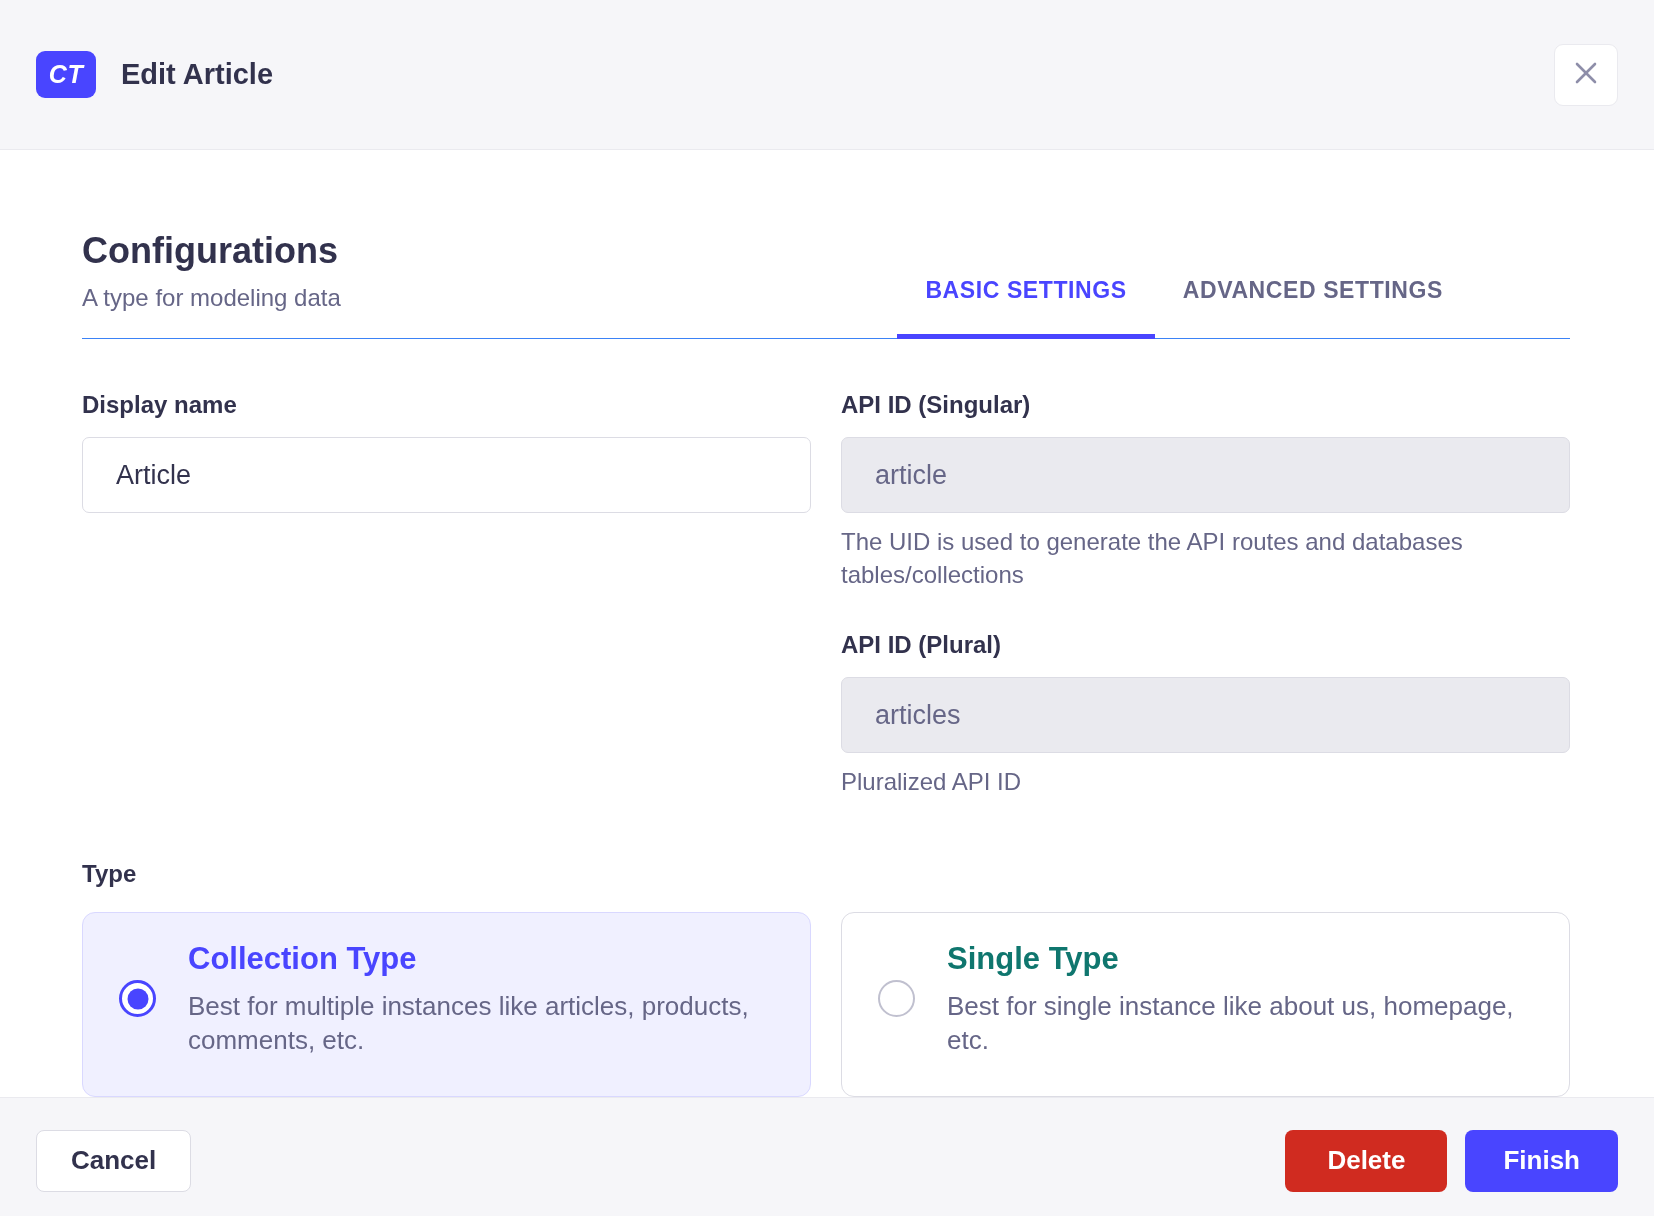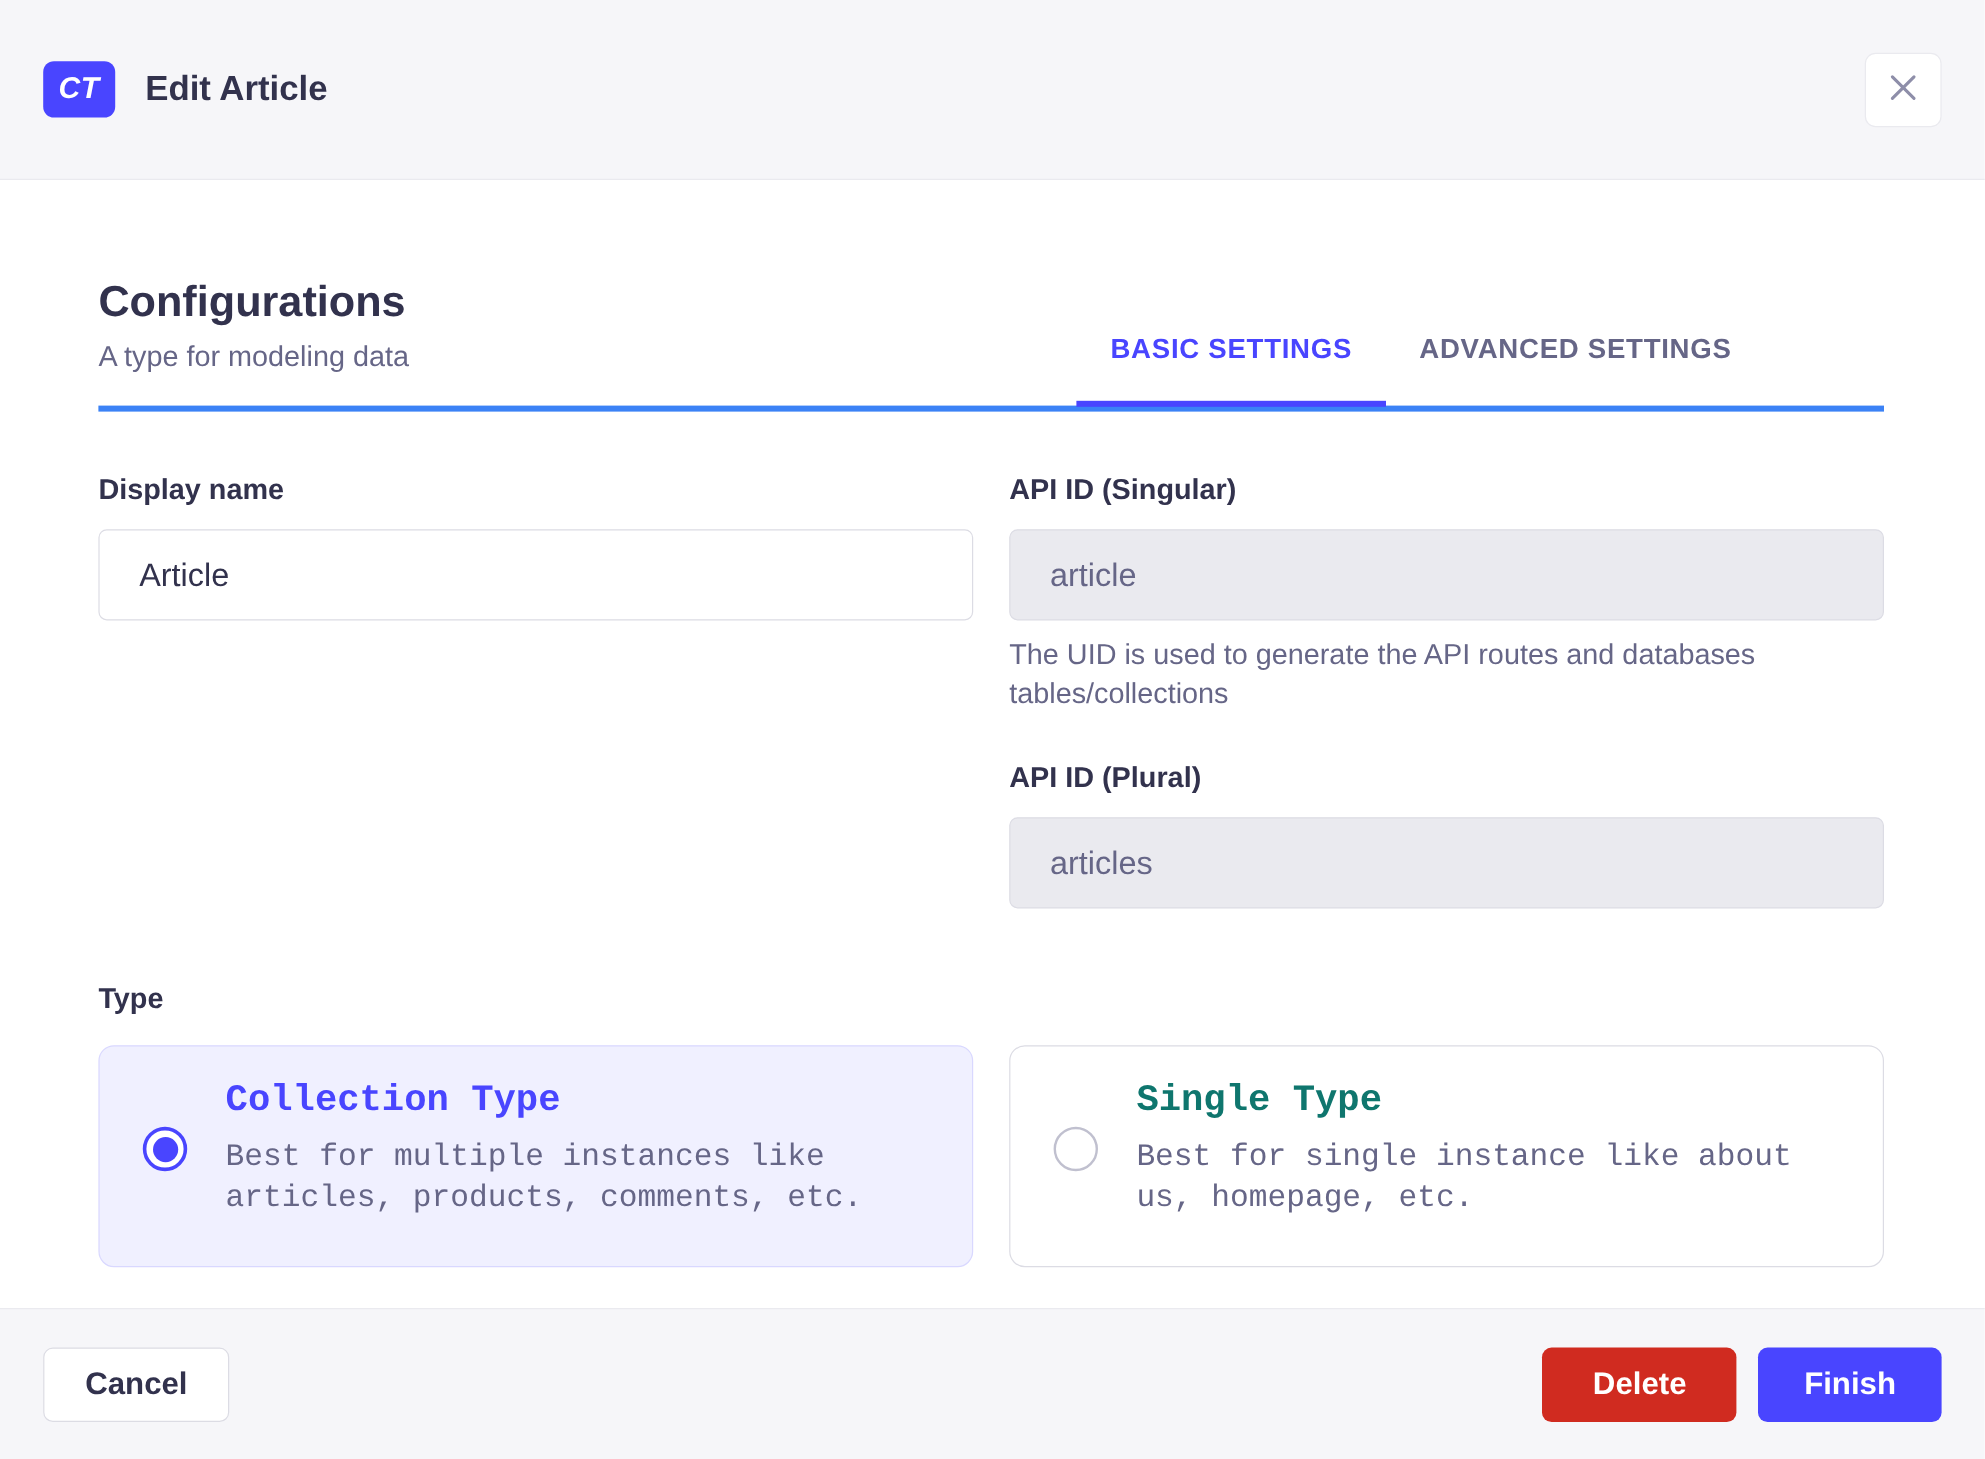--- a/index.html
+++ b/index.html
@@ -39,21 +39,21 @@
     border-radius: 9px;
     display: flex; align-items: center; justify-content: center;
     cursor: pointer; padding: 0;
   }
 
   
   .content { flex: 1; padding: 80px 84px 0 82px; }
 
   .config-row {
     display: flex; justify-content: space-between; align-items: flex-end;
-    border-bottom: 5px solid #3b82f6;
+    border-bottom: 1px solid #3b82f6;
     gap: 44px;
   }
   .config-heading h1 {
     margin: 0 0 12px 0;
     font-size: 36px; font-weight: bold; color: #32324d;
   }
   .config-heading p {
     margin: 0 0 26px 0;
     font-size: 24px; color: #666687;
   }
@@ -105,21 +105,20 @@
   .type-cards {
     display: grid; grid-template-columns: 1fr 1fr; column-gap: 30px;
     margin-top: 24px;
   }
   .type-card {
     height: 185px; border-radius: 13px;
     border: 1px solid #dcdce4; background: #ffffff;
     display: flex; align-items: center;
     padding: 0 40px 12px 36px;
     cursor: pointer;
-    font-family: Liberation Mono, monospace;
   }
   .type-card.selected { background: #f0f0ff; border-color: #d9d8ff; }
   .radio {
     flex: none; width: 37px; height: 37px; border-radius: 50%;
     background: #ffffff; border: 2px solid #c0c0cf;
     position: relative;
   }
   .type-card.selected .radio { border: 3px solid #4945ff; }
   .type-card.selected .radio::after {
     content: ""; position: absolute;
@@ -203,20 +202,21 @@
     <div class="form-col">
       <div class="field-group">
         <label class="field-label">API ID (Singular)</label>
         <input class="text-input" type="text" disabled="" value="article" style="">
         <div class="hint">The UID is used to generate the API routes and databases tables/collections</div>
       </div>
 
       <div class="field-group">
         <label class="field-label">API ID (Plural)</label>
         <input class="text-input" type="text" disabled="" value="articles" style="">
+        <div class="hint">Pluralized API ID</div>
       </div>
     </div>
 
   </div>
 
   <section class="type-section">
     <span class="field-label">Type</span>
     <div class="type-cards">
 
       <div class="type-card selected">

